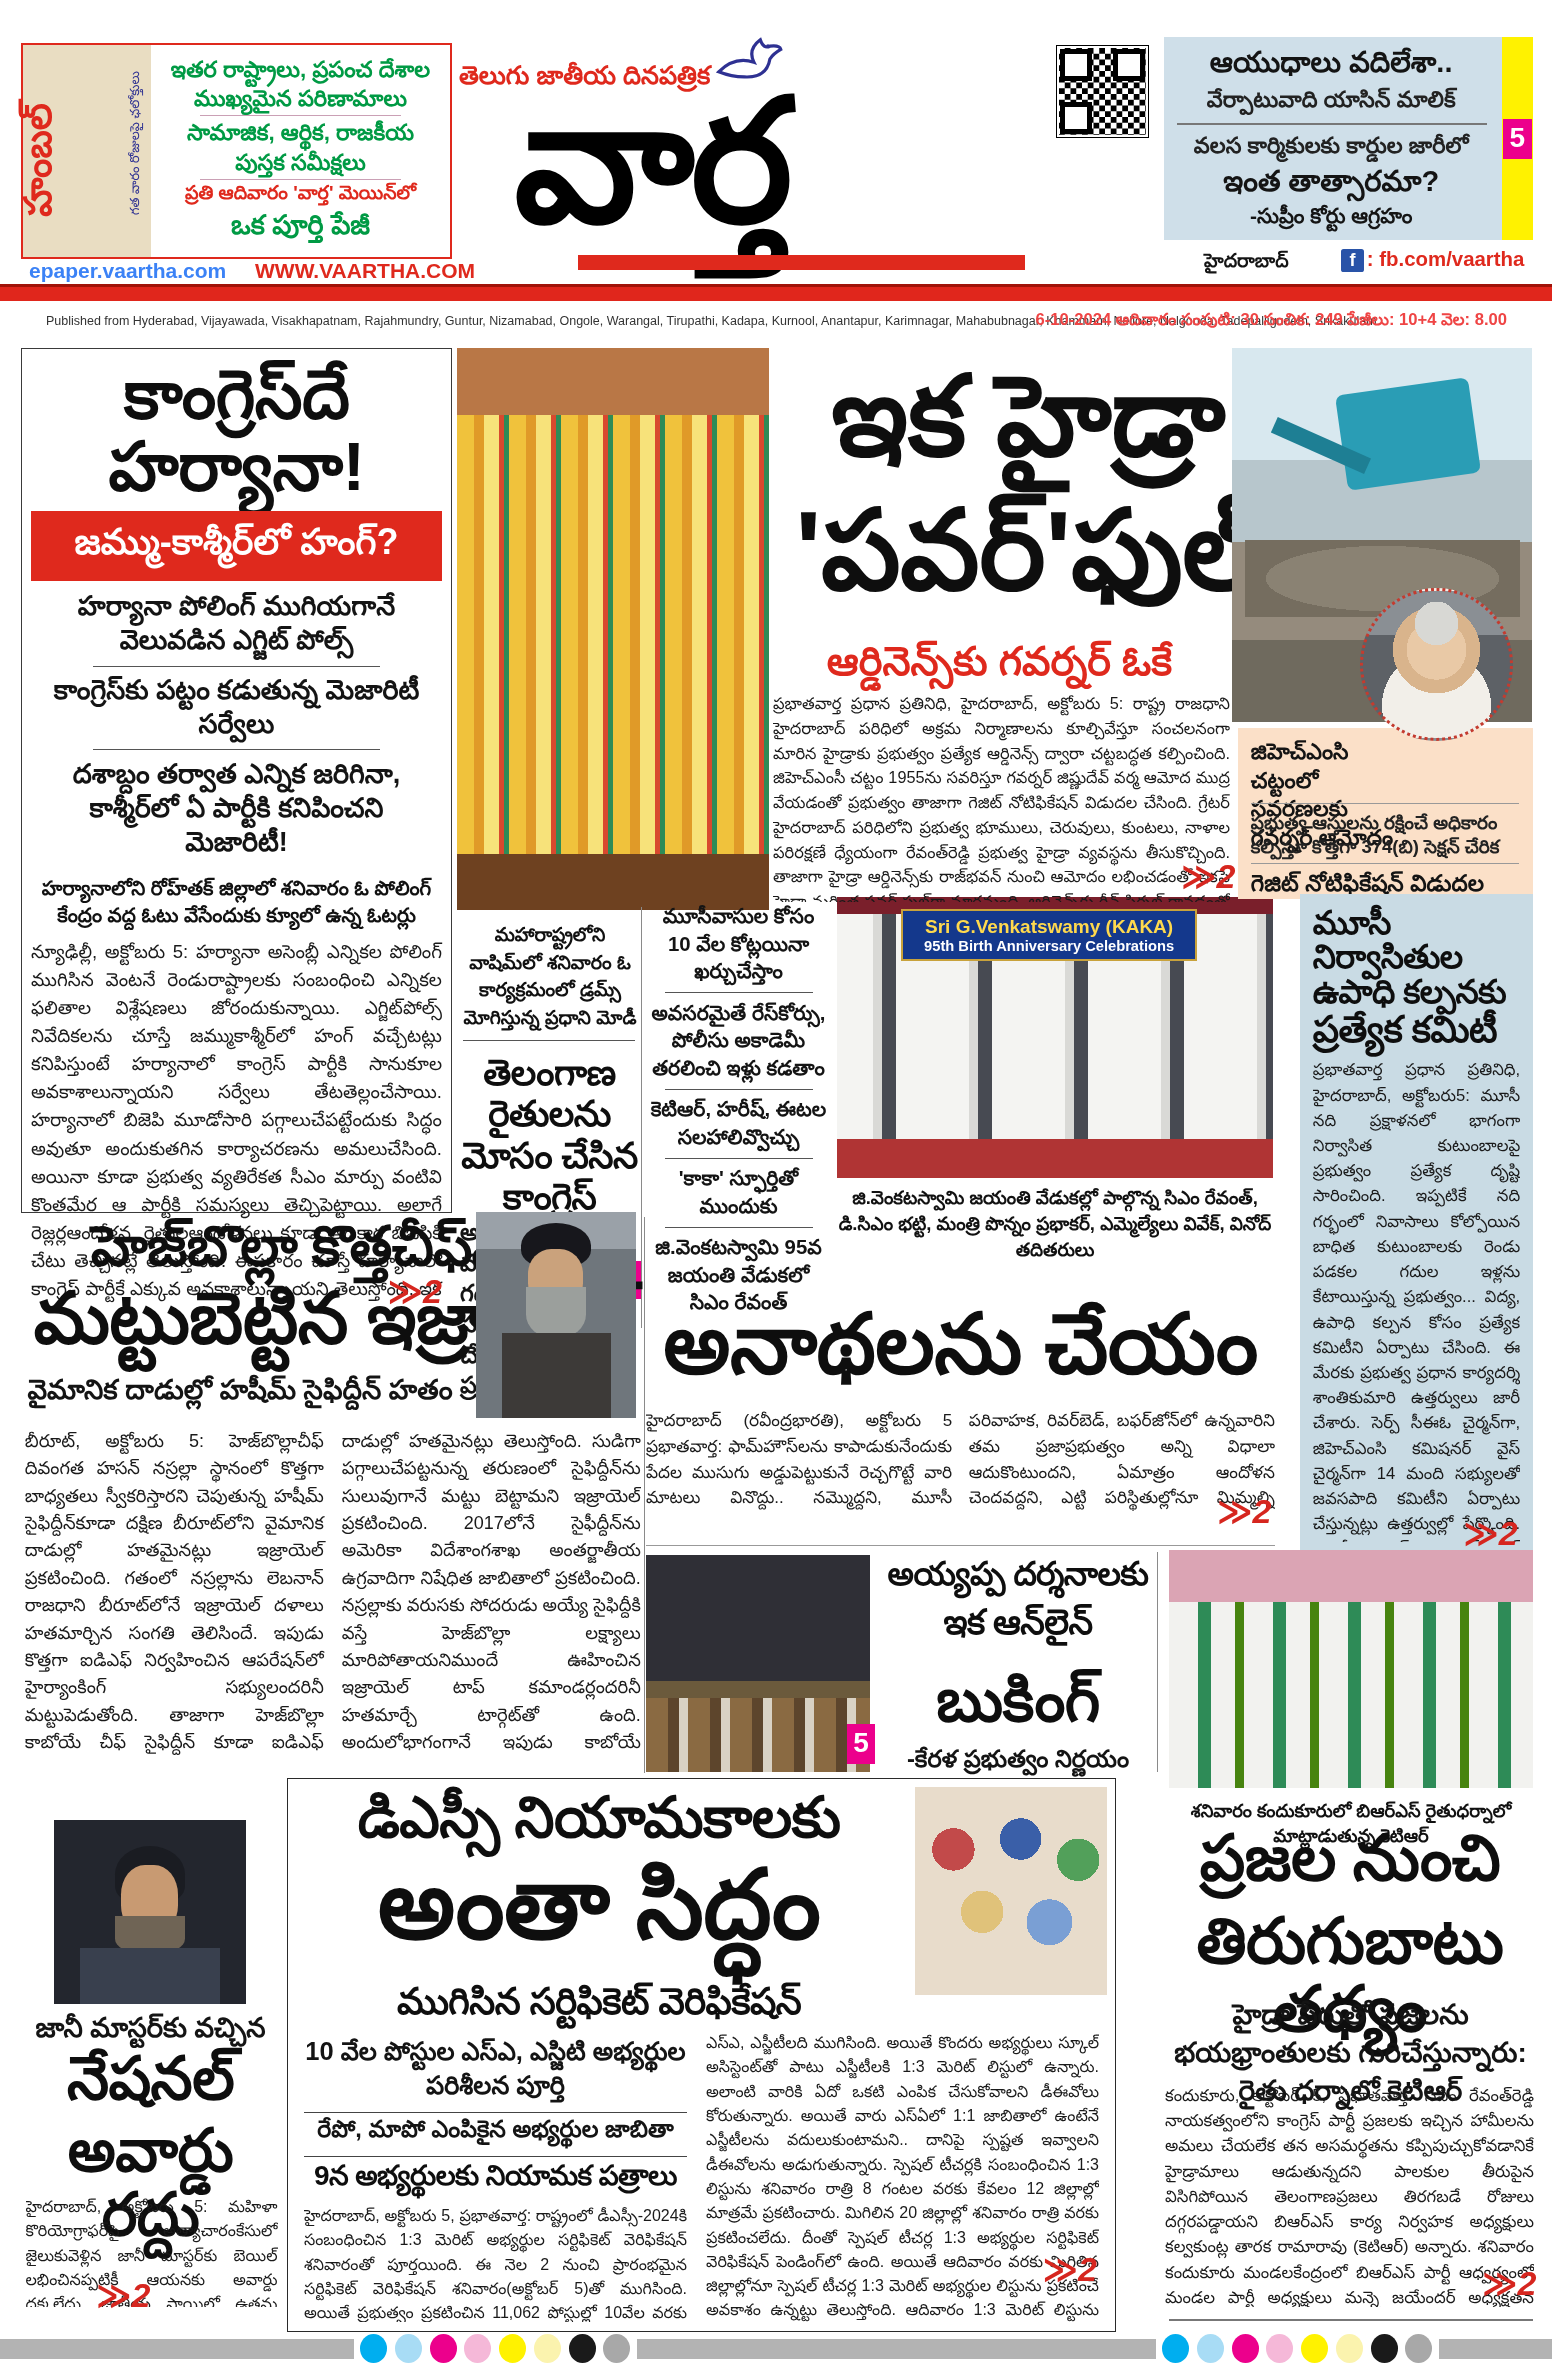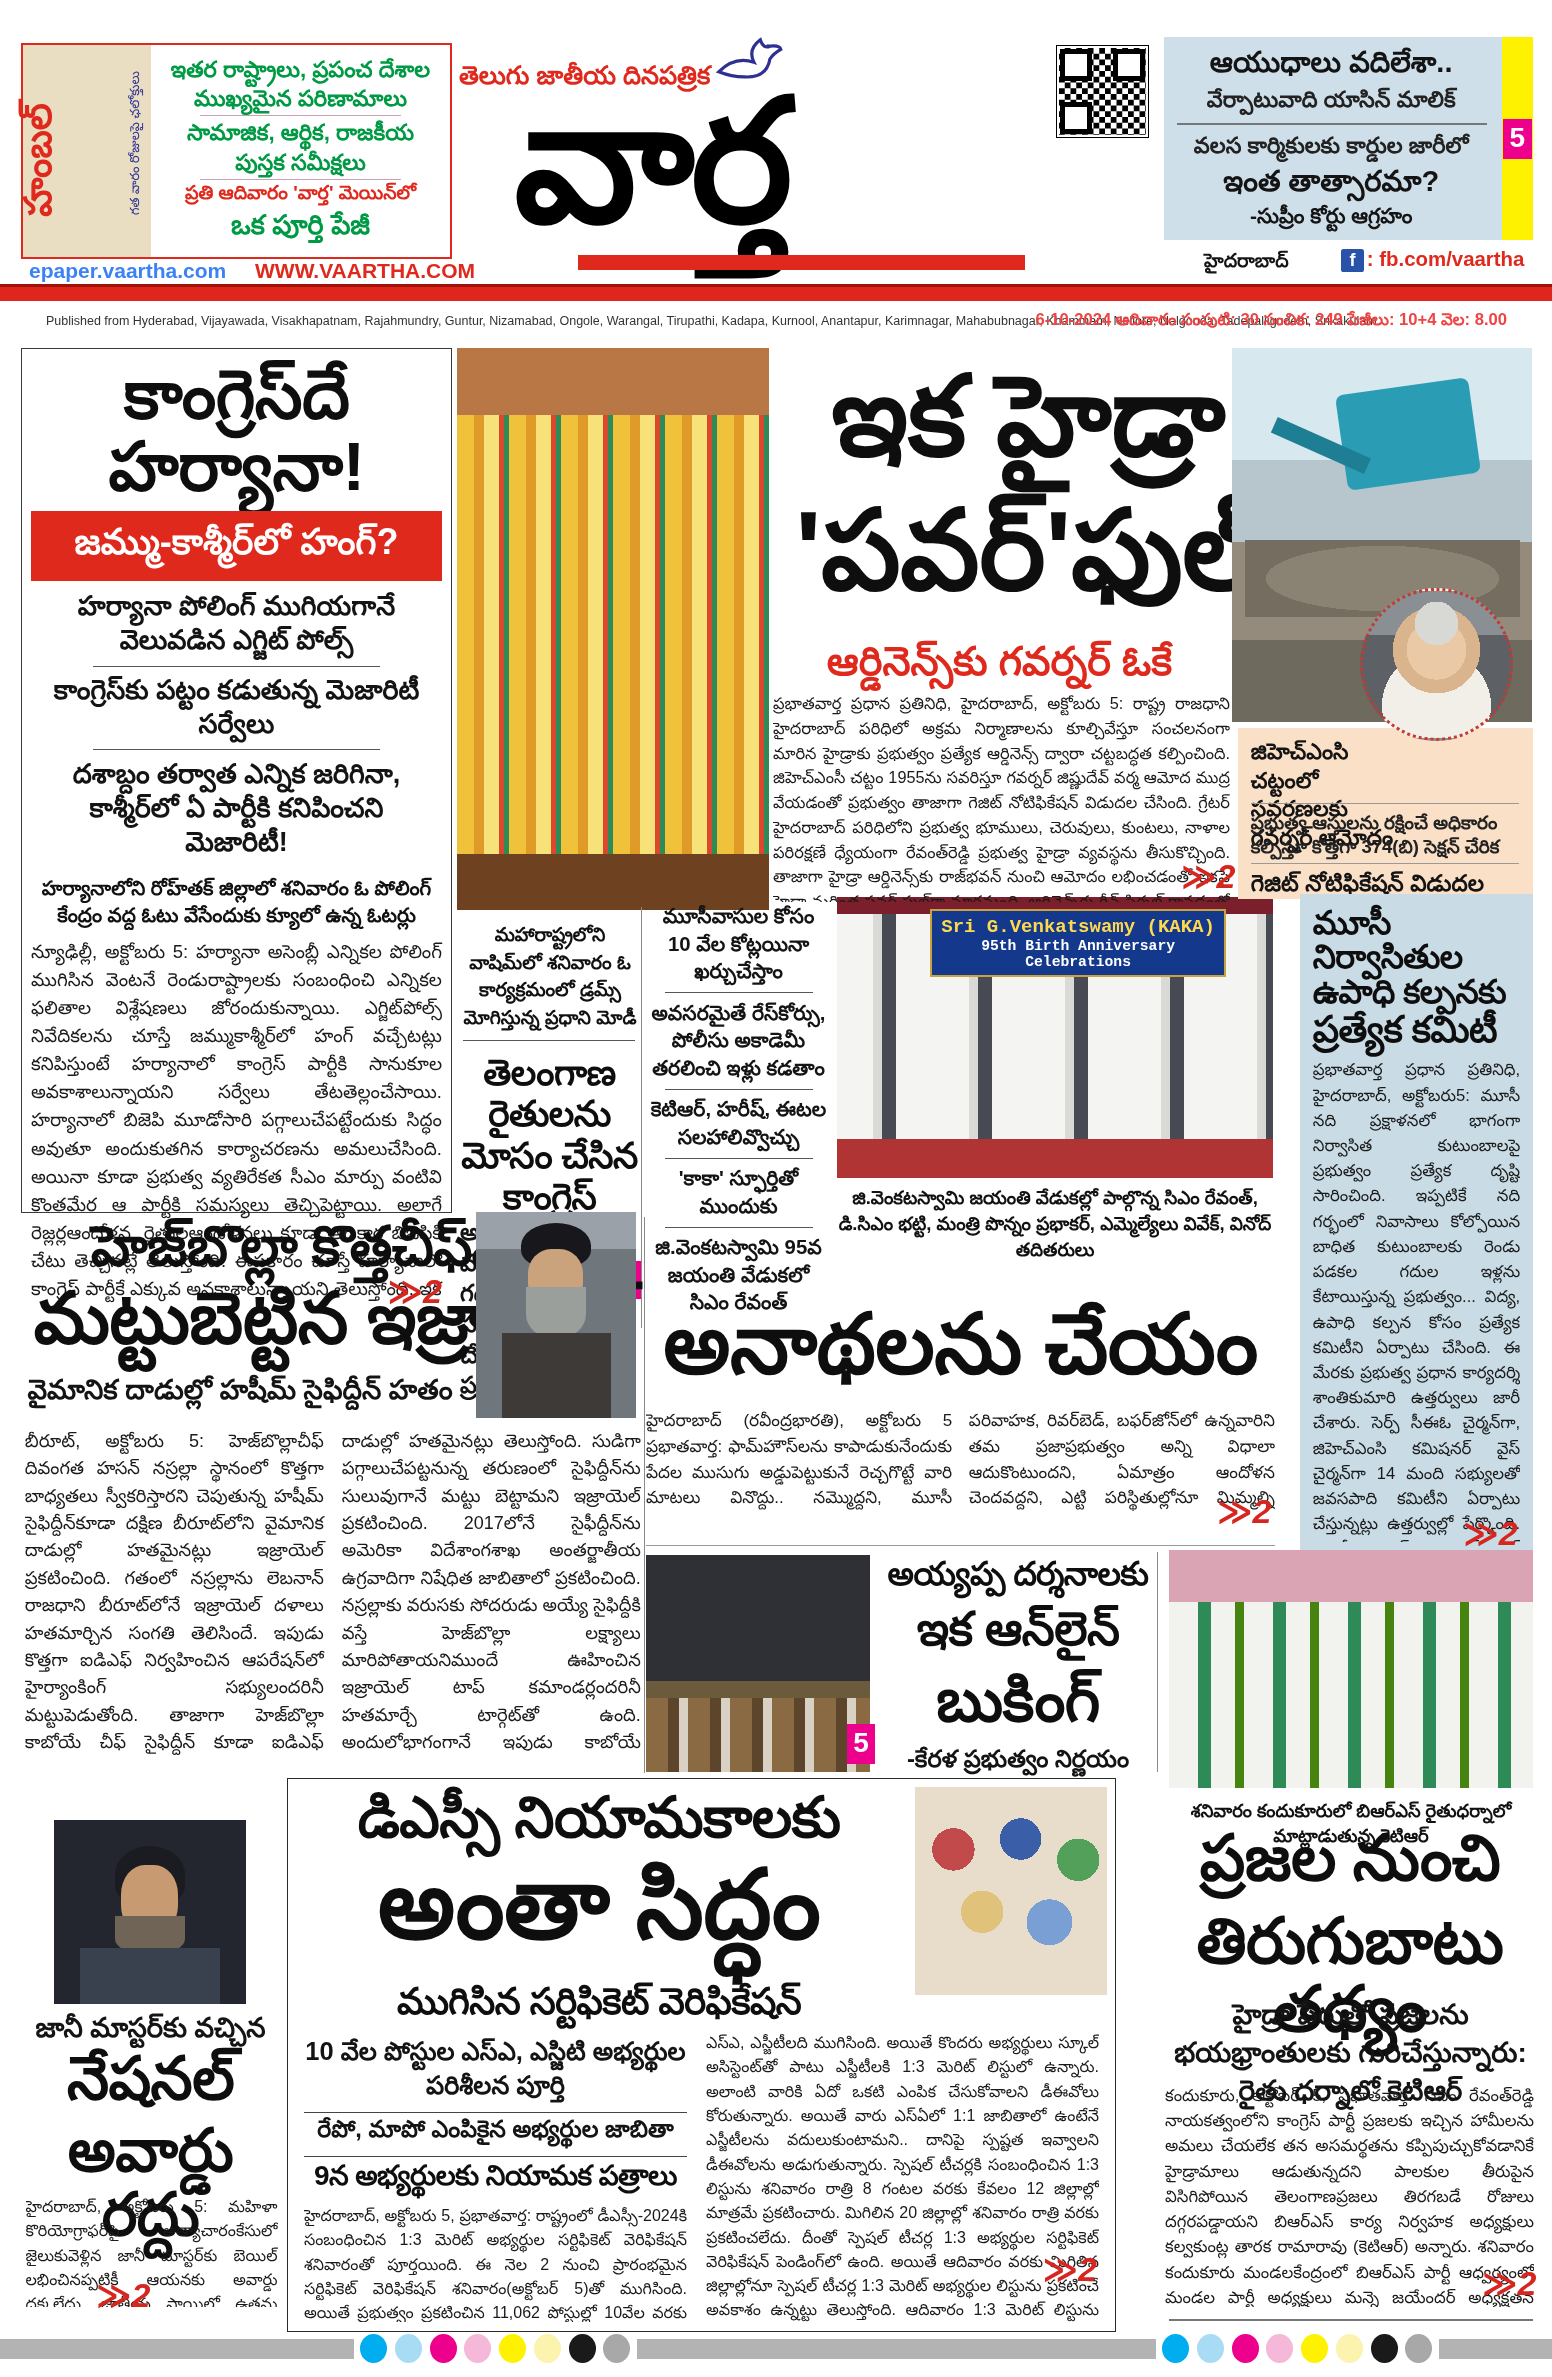--- a/index.html
+++ b/index.html
@@ -149,21 +149,21 @@
     <div class="rule" style="width:80%;margin:0 auto;"></div>
     <div class="pt">'కాకా' స్ఫూర్తితో ముందుకు</div>
     <div class="rule" style="width:80%;margin:0 auto;"></div>
     <div class="pt">జి.వెంకటస్వామి 95వ జయంతి వేడుకలో సిఎం రేవంత్</div>
   </div>
 
   <div class="abs photo" style="left:837px;top:897px;width:436px;height:281px;background:
       linear-gradient(0deg,#b03434 0 14%,transparent 14%),
       linear-gradient(180deg,#7a1f2b 0 6%,transparent 6%),
       repeating-linear-gradient(90deg,#f4f4f2 0 36px,#d9d9d6 36px 45px,#474a52 45px 59px,#f4f4f2 59px 96px);">
-    <div class="abs c" style="left:93px;top:11.5px;width:287px;background:#14388c;border:2.6px solid #c8a23c;padding:5.1px 2.6px;font-family:Liberation Mono, monospace;">
+    <div class="abs c" style="left:64px;top:11.5px;width:287px;background:#14388c;border:2.6px solid #c8a23c;padding:5.1px 2.6px;">
       <div class="b" style="color:#ffd94d;font-size:19px;">Sri G.Venkatswamy (KAKA)</div>
       <div class="b" style="color:#ffffff;font-size:14.7px;">95th Birth Anniversary Celebrations</div>
     </div>
   </div>
   <div class="abs cap c" style="left:837px;top:1185px;width:436px;font-size:18.5px;line-height:1.4;">జి.వెంకటస్వామి జయంతి వేడుకల్లో పాల్గొన్న సిఎం రేవంత్, డి.సిఎం భట్టి, మంత్రి పొన్నం ప్రభాకర్, ఎమ్మెల్యేలు వివేక్, వినోద్ తదితరులు</div>
 
   <div class="abs hl c" style="left:776px;top:358px;width:504px;font-size:112px;">ఇక హైడ్రా</div>
   <div class="abs hl c" style="left:734px;top:492px;width:588px;font-size:112px;">'పవర్'ఫుల్</div>
 
   <div class="abs photo" style="left:1232px;top:348px;width:300px;height:374px;background:
@@ -214,21 +214,21 @@
     <div class="body-txt" style="position:absolute;left:3.8px;top:211px;width:616px;height:338px;font-size:18px;column-count:2;column-gap:18px;overflow:hidden;">బీరూట్, అక్టోబరు 5: హెజ్‌బొల్లాచీఫ్ దివంగత హసన్ నస్రల్లా స్థానంలో కొత్తగా బాధ్యతలు స్వీకరిస్తారని చెపుతున్న హషీమ్ సైఫిద్దీన్‌కూడా దక్షిణ బీరూట్‌లోని వైమానిక దాడుల్లో హతమైనట్లు ఇజ్రాయెల్ ప్రకటించింది. గతంలో నస్రల్లాను లెబనాన్ రాజధాని బీరూట్‌లోనే ఇజ్రాయెల్ దళాలు హతమార్చిన సంగతి తెలిసిందే. ఇపుడు కొత్తగా ఐడిఎఫ్ నిర్వహించిన ఆపరేషన్‌లో హైర్యాంకింగ్ సభ్యులందరినీ మట్టుపెడుతోంది. తాజాగా హెజ్‌బొల్లా కాబోయే చీఫ్ సైఫిద్దీన్ కూడా ఐడిఎఫ్ దాడుల్లో హతమైనట్లు తెలుస్తోంది. సుడిగా పగ్గాలుచేపట్టనున్న తరుణంలో సైఫిద్దీన్‌ను సులువుగానే మట్టు బెట్టామని ఇజ్రాయెల్ ప్రకటించింది. 2017లోనే సైఫీద్దీన్‌ను అమెరికా విదేశాంగశాఖ అంతర్జాతీయ ఉగ్రవాదిగా నిషేధిత జాబితాలో ప్రకటించింది. నస్రల్లాకు వరుసకు సోదరుడు అయ్యే సైఫిద్దీకి వస్తే హెజ్‌బొల్లా లక్ష్యాలు మారిపోతాయనిముందే ఊహించిన ఇజ్రాయెల్ టాప్ కమాండర్లందరినీ హతమార్చే టార్గెట్‌తో ఉంది. అందులోభాగంగానే ఇపుడు కాబోయే కొత్తచీఫ్‌ను కూడా హతమార్చిందని తెలుస్తోంది. ఇజ్రాయెల్ దళాలు</div>
   </div>
 
   <div class="abs photo" style="left:646px;top:1555px;width:224px;height:217px;background:
       linear-gradient(180deg,#2f2f36 0 58%,#6b5a3c 58% 100%),
       radial-gradient(circle at 50% 32%, #e8b84a 0 16%, rgba(0,0,0,0) 16%);">
     <div style="position:absolute;left:0;bottom:0;width:100%;height:34%;background:repeating-linear-gradient(90deg,#8a6a42 0 22px,#5d452c 22px 33px,#d9d2c4 33px 42px);"></div>
   </div>
   <div class="abs badge" style="left:847px;top:1724px;width:28px;height:40px;">5</div>
   <div class="abs hl c" style="left:884px;top:1557px;width:268px;font-size:33px;font-weight:bold;">అయ్యప్ప దర్శనాలకు</div>
-  <div class="abs hl c" style="left:884px;top:1604px;width:268px;font-size:47px;">ఇక ఆన్‌లైన్</div>
+  <div class="abs hl c" style="left:884px;top:1604px;width:268px;font-size:35px;font-family:Liberation Serif, serif;">ఇక ఆన్‌లైన్</div>
   <div class="abs hl c" style="left:884px;top:1668px;width:268px;font-size:61px;">బుకింగ్</div>
   <div class="abs b c" style="left:884px;top:1745px;width:268px;font-size:24px;">-కేరళ ప్రభుత్వం నిర్ణయం</div>
   <div class="abs vline" style="left:1157px;top:1552px;height:220px;"></div>
 
   <div class="abs photo" style="left:1169px;top:1550px;width:364px;height:238px;background:
       linear-gradient(180deg,#dba4b4 0 22%,rgba(0,0,0,0) 22%),
       repeating-linear-gradient(90deg,#f2f2ef 0 29px,#2e8b57 29px 42px,#f2f2ef 42px 66px,#47840f 66px 75px),
       linear-gradient(0deg,#c9c2b6 0 18%,transparent 18%);"></div>
   <div class="abs cap c" style="left:1169px;top:1793px;width:364px;font-size:18px;margin-top:8px;">శనివారం కందుకూరులో బిఆర్‌ఎస్ రైతుధర్నాలో మాట్లాడుతున్న కెటిఆర్</div>
   <div class="abs hl c" style="left:1165px;top:1825px;width:370px;font-size:64px;">ప్రజల నుంచి</div>

